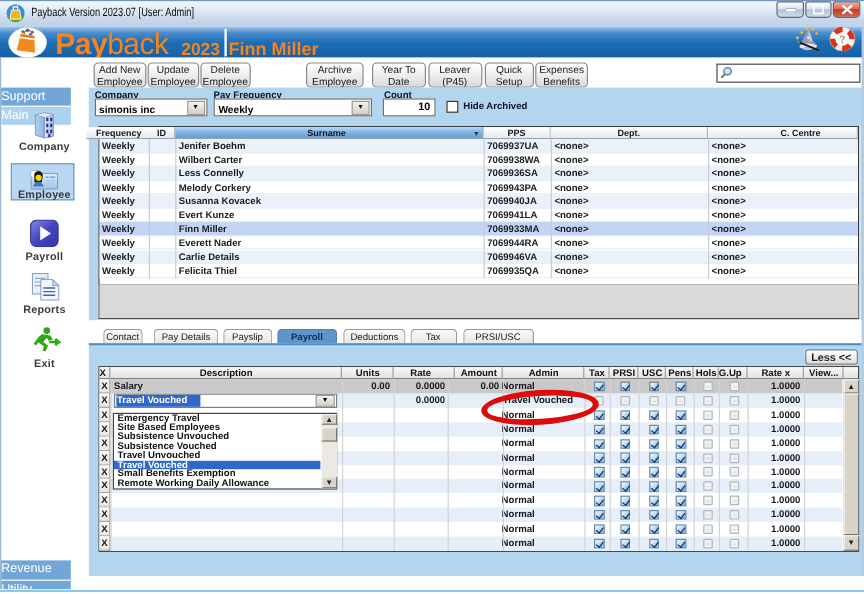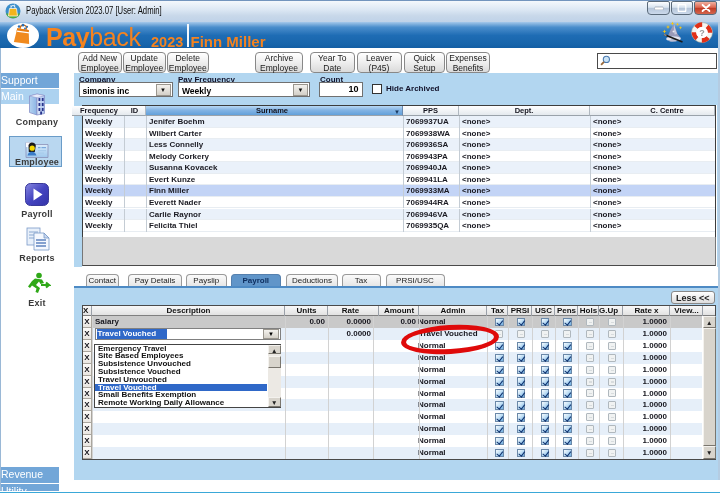--- a/index.html
+++ b/index.html
@@ -407,21 +407,21 @@
       <span class="ecell" style="left:510px">&lt;none&gt;</span>
       <span class="vline" style="left:41px"></span>
       <span class="vline" style="left:63px"></span>
       <span class="vline" style="left:320px"></span>
       <span class="vline" style="left:376px"></span>
       <span class="vline" style="left:507px"></span>
     </div>
     <div class="abs erow" style="top:208.5px;background:#eaf1fa;border-bottom:1px solid #e8edf2">
       <span class="ecell" style="left:2px">Weekly</span>
       <span class="ecell" style="left:66px"></span>
-      <span class="ecell" style="left:66px">Carlie Raynor</span>
+      <span class="ecell" style="left:66px">Carlie Details</span>
       <span class="ecell" style="left:323px">7069946VA</span>
       <span class="ecell" style="left:379px">&lt;none&gt;</span>
       <span class="ecell" style="left:510px">&lt;none&gt;</span>
       <span class="vline" style="left:41px"></span>
       <span class="vline" style="left:63px"></span>
       <span class="vline" style="left:320px"></span>
       <span class="vline" style="left:376px"></span>
       <span class="vline" style="left:507px"></span>
     </div>
     <div class="abs erow" style="top:220.05px;background:#ffffff;border-bottom:1px solid #e8edf2">

